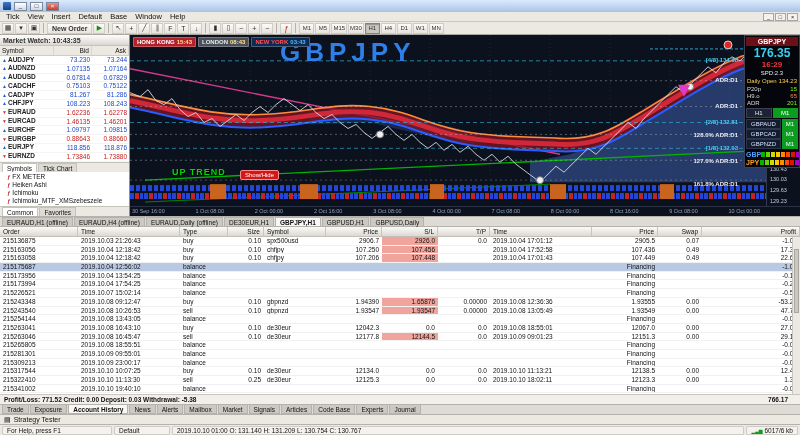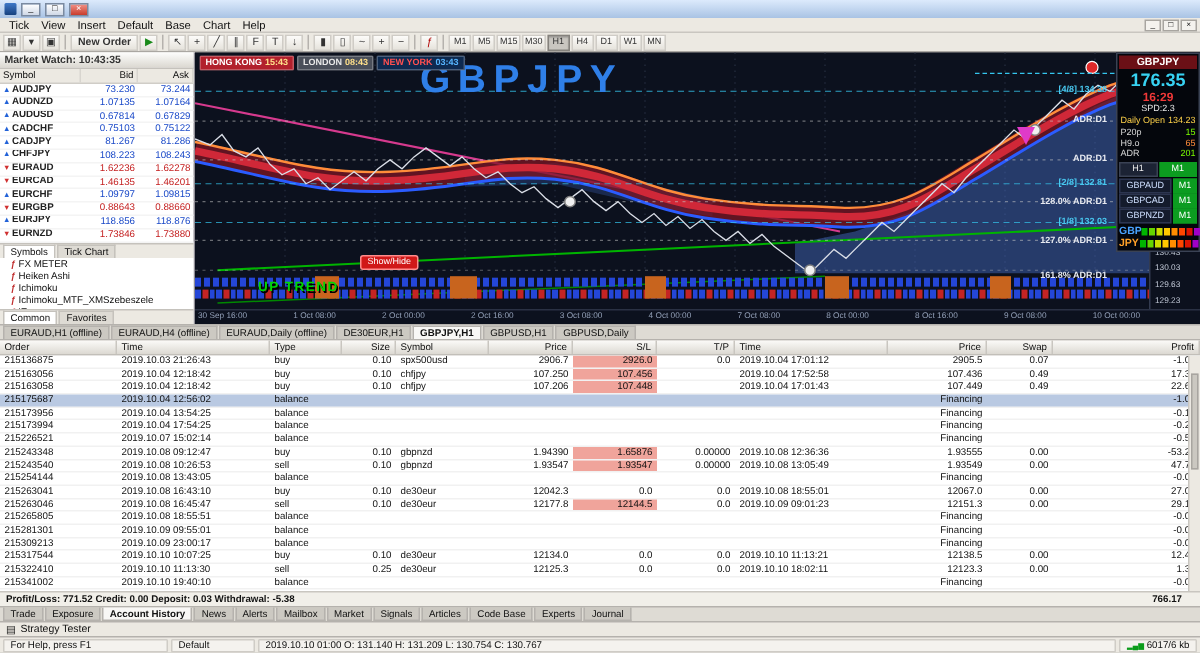--- a/index.html
+++ b/index.html
@@ -51,21 +51,21 @@
 #plot svg{position:absolute;inset:0;width:100%;height:100%;display:block}
 #taxis{flex:0 0 9px;display:flex;justify-content:space-between;padding:0 40px 0 2px;background:#0c111e;border-top:1px solid #2a3144}
 .tax{font-size:5.5px;color:#93a0b8;line-height:9px;white-space:nowrap}
 #paxis{position:absolute;top:0;bottom:0;right:0;width:34px;border-left:1px solid #333b50;display:flex;flex-direction:column;justify-content:space-between;padding:2px 1px 2px 3px;z-index:1;background:#0c111e}
 .pax{font-size:5.5px;color:#c3cad8}
 #sessions{position:absolute;left:3px;top:2px;display:flex;gap:2px;z-index:4}
 .sess{display:flex;gap:2px;padding:1px 3px;font-size:6px;font-weight:bold;border-radius:1px;border:1px solid rgba(255,255,255,.25)}
 #watermark{position:absolute;left:150px;top:2px;font-size:26px;font-weight:bold;letter-spacing:5px;color:#2f7fe8;z-index:2}
 .anno{position:absolute;right:62px;font-size:6px;color:#e6e9f0;z-index:3;white-space:nowrap;font-weight:bold}
 .anno.hl{color:#49c8f0}
-#uptrend{position:absolute;left:42px;bottom:10px;font-size:9px;font-weight:bold;color:#00d800;text-shadow:1px 1px 0 #000;z-index:3;letter-spacing:1px}
+#uptrend{position:absolute;left:42px;bottom:29px;font-size:9px;font-weight:bold;color:#00d800;text-shadow:1px 1px 0 #000;z-index:3;letter-spacing:1px}
 #showhide{position:absolute;left:110px;bottom:26px;background:#d01818;color:#fff;font-size:6px;padding:1px 4px;border-radius:2px;z-index:3;border:1px solid #ff8c8c}
 .ipanel{position:absolute;right:0;top:0;width:56px;z-index:5;background:#04060c;border:1px solid #3a4254;padding:1px;display:flex;flex-direction:column;gap:1px}
 .ip-sym{background:#6b1016;color:#fff;font-size:7px;font-weight:bold;text-align:center;line-height:9px}
 .ip-price{color:#37d2f2;font-size:12px;font-weight:bold;text-align:center;line-height:13px}
 .ip-time{color:#f03838;font-size:8px;font-weight:bold;text-align:center;line-height:8px}
 .ip-spd{color:#e8e8e8;font-size:6px;text-align:center;line-height:7px}
 .ip-do{display:flex;justify-content:space-between;font-size:6px;color:#ffd24a;line-height:7px;padding:0 1px}
 .ip-row{display:flex;justify-content:space-between;font-size:6px;color:#d8d8d8;line-height:7px;padding:0 1px}
 .ip-tf{display:flex;gap:1px}
 .ipbtn{flex:1;text-align:center;font-size:6px;line-height:8px;background:#1c2334;color:#eee;border:1px solid #3a4254}
@@ -116,21 +116,21 @@
   <span class="wbtn close">×</span>
 </div>
 
 <div id="menubar">
   <div id="menu-items">
       <span class="mitem">Tick</span>
       <span class="mitem">View</span>
       <span class="mitem">Insert</span>
       <span class="mitem">Default</span>
       <span class="mitem">Base</span>
-      <span class="mitem">Chart</span>
+      <span class="mitem">Window</span>
       <span class="mitem">Help</span>
     </div>
   <span class="mdib">_</span>
   <span class="mdib">□</span>
   <span class="mdib">×</span>
 </div>
 
 <div id="toolbar">
   <div id="toolbar-buttons">
       <span class="tbtn">▦</span>

